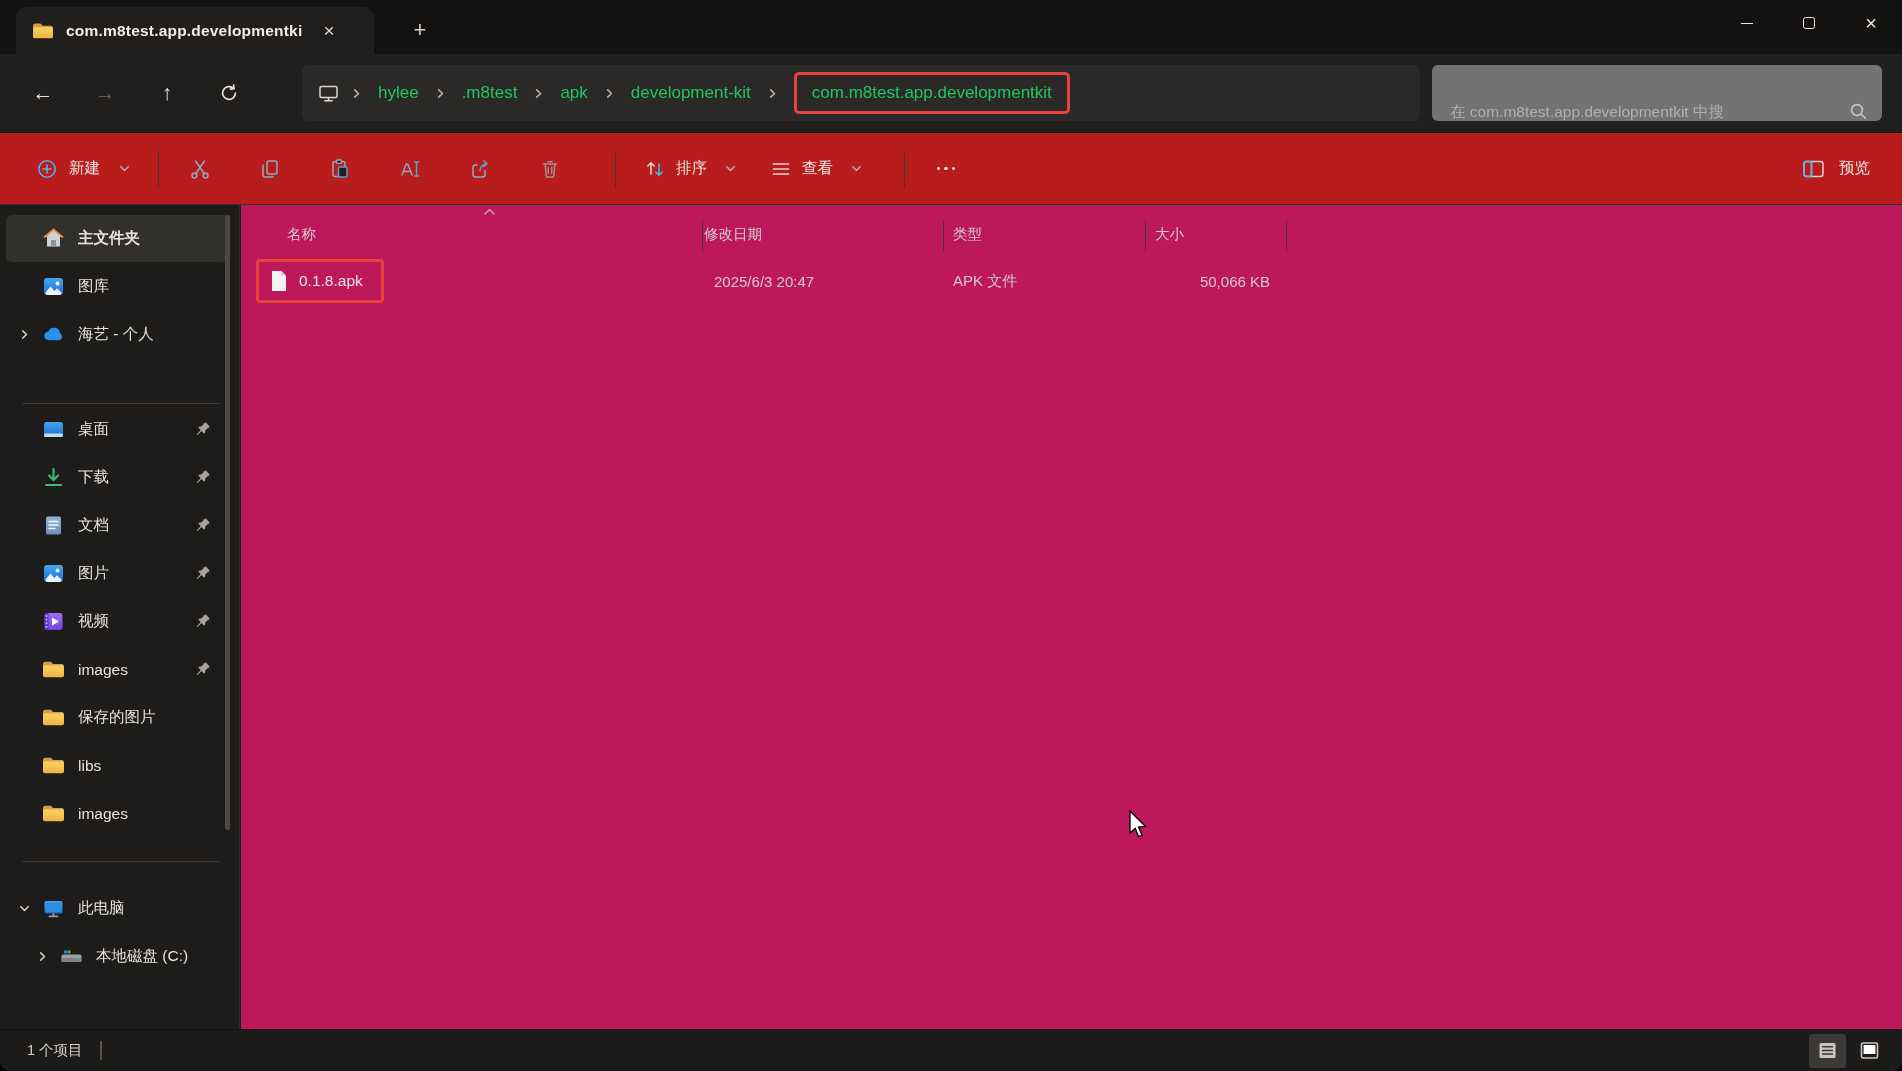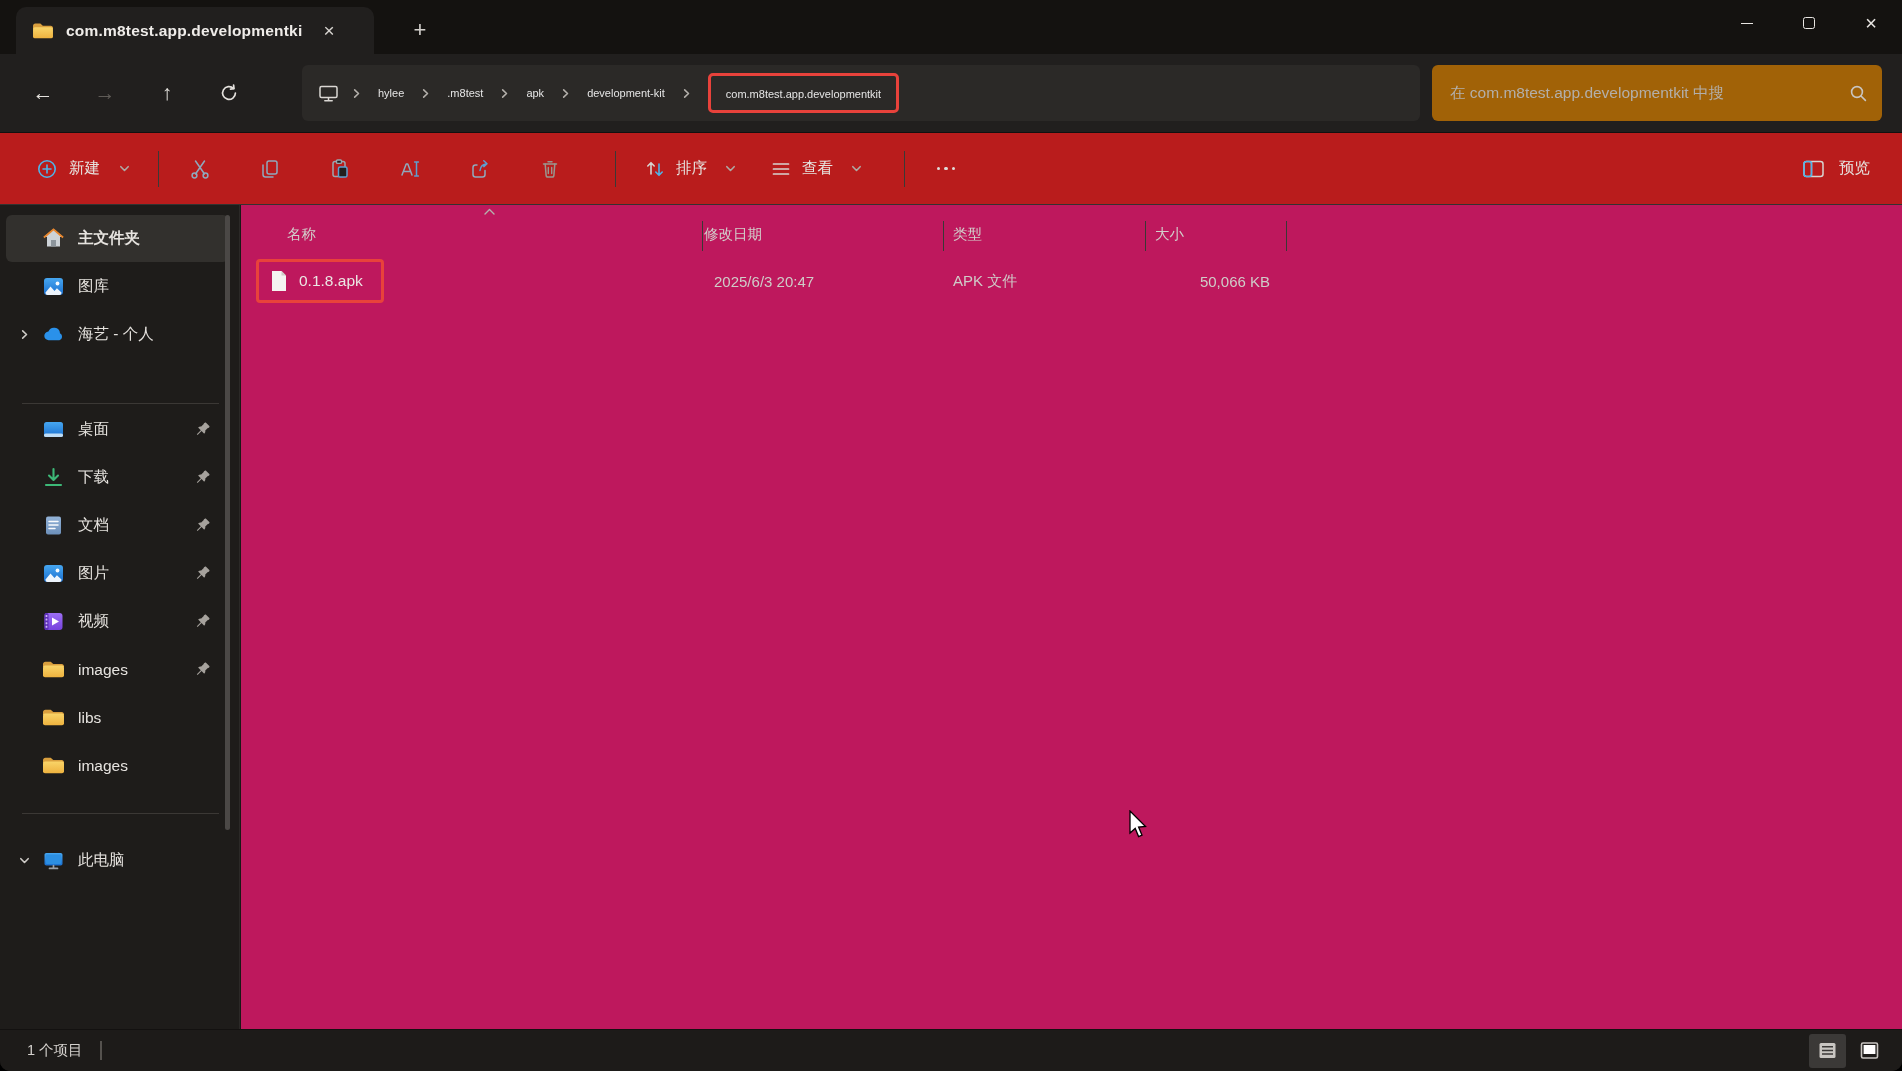--- a/index.html
+++ b/index.html
@@ -27,27 +27,27 @@
   .close-glyph{ font-size:20px; line-height:1; }
 
   
   .addressbar{ position:absolute; left:0; top:54px; right:0; height:78px; background:#211f1e; }
   .nav-btn{ position:absolute; top:18px; width:42px; height:42px; display:flex; align-items:center;
             justify-content:center; font-size:21px; color:#e5e2de; border-radius:6px; }
   .nav-back{ left:22px; } .nav-fwd{ left:84px; color:#5f5b57; } .nav-up{ left:146px; }
   .nav-refresh{ left:208px; }
   .crumb-pill{ position:absolute; left:302px; top:11px; width:1118px; height:56px; background:#2b2927;
                border-radius:6px; display:flex; align-items:center; padding:0 10px 0 16px; }
-  .crumb{ font-size:11px; color:#e5e5e5; padding:6px 4px; white-space:nowrap; }
+  .crumb{ font-size:17px; color:#22c55e; padding:6px 4px; white-space:nowrap; }
   .crumb-sep{ margin:0 12px; color:#b4b0ab; display:flex; }
   .chev{ width:11px; height:11px; }
   .chev-down{ transform:rotate(90deg); }
   .crumb-annotation{ border:3px solid #e8423b; border-radius:5px; padding:8px 15px; margin-left:4px; }
-  .search-pill{ position:absolute; left:1432px; top:11px; width:450px; height:56px; background:#a16207;
-                border-radius:6px; display:flex; align-items:center; padding:0 14px 0 18px; }
+  .search-pill{ position:absolute; left:1432px; top:11px; width:450px; height:56px; background:#737373;
+                border-radius:6px; display:flex; align-items:flex-end; padding:0 14px 0 18px; }
   .search-input{ flex:1; background:transparent; border:none; outline:none; color:#d8d4d0;
                  font-size:15.5px; font-family:inherit; min-width:0; }
   .search-input::placeholder{ color:#b3afaa; opacity:1; }
 
   
   .toolbar{ position:absolute; left:0; top:132px; right:0; height:73px; background:#b91c1c;
             border-top:1px solid #121110; border-bottom:1px solid #343230;
             display:flex; align-items:center; }
   .tb-text{ font-size:15.5px; color:#e6e3df; }
   .tb-chev{ color:#aeaaa5; margin-left:8px; display:flex; }
@@ -445,20 +445,27 @@
         <svg class="side-icon" viewBox="0 0 23 21">
             <use href="#folderIcon"></use>
           </svg>
         <span class="side-label">images</span>
         <span class="side-spacer"></span>
         <svg class="pin" viewBox="0 0 16 16">
           <path d="M10.2 1.6c.3-.3.8-.3 1.1 0l3.1 3.1c.3.3.3.8 0 1.1l-.6.6c-.2.2-.5.3-.8.2l-2.4 2.4c.2.9 0 1.9-.7 2.6l-.3.3-2.5-2.5-3.5 3.5c-.2.2-.5.2-.7 0-.2-.2-.2-.5 0-.7l3.5-3.5-2.5-2.5.3-.3c.7-.7 1.7-.9 2.6-.7l2.4-2.4c-.1-.3 0-.6.2-.8z" fill="#a6a29d"></path>
         </svg>
       </div>
 
+      <div class="side-row">
+        <span class="side-chev"></span>
+        <svg class="side-icon" viewBox="0 0 23 21">
+            <use href="#folderIcon"></use>
+          </svg>
+        <span class="side-label">保存的图片</span>
+      </div>
 
       <div class="side-row">
         <span class="side-chev"></span>
         <svg class="side-icon" viewBox="0 0 23 21">
             <use href="#folderIcon"></use>
           </svg>
         <span class="side-label">libs</span>
       </div>
 
       <div class="side-row">
@@ -478,20 +485,36 @@
             </svg>
           </span>
         <svg class="side-icon" viewBox="0 0 23 23">
           <rect x="2.5" y="4" width="18" height="12.5" rx="1.8" fill="url(#gBlue)"></rect>
           <rect x="4" y="5.5" width="15" height="9.5" rx=".8" fill="#2c8fe2"></rect>
           <path d="M11.5 16.5v2.6M7.5 19.4h8" stroke="#9aa0a6" stroke-width="1.7" stroke-linecap="round"></path>
         </svg>
         <span class="side-label">此电脑</span>
       </div>
 
+      <div class="side-row side-indent">
+        <span class="side-chev">
+            <svg class="chev" viewBox="0 0 12 12">
+              <use href="#chevR"></use>
+            </svg>
+          </span>
+        <svg class="side-icon" viewBox="0 0 23 23">
+          <rect x="1.5" y="9.5" width="20" height="7.5" rx="1.6" fill="#9aa0a6"></rect>
+          <rect x="1.5" y="13" width="20" height="4" rx="1.6" fill="#7c8287"></rect>
+          <rect x="4" y="5.5" width="3" height="3" fill="#2f7fd6"></rect>
+            <rect x="7.6" y="5.5" width="3" height="3" fill="#39b54a"></rect>
+          <rect x="4" y="9" width="3" height="0" fill="#ffb900"></rect>
+          <circle cx="17.8" cy="13.3" r="1.2" fill="#4cc26a"></circle>
+        </svg>
+        <span class="side-label">本地磁盘 (C:)</span>
+      </div>
 
       <div class="side-scroll"></div>
     </div>
 
     <div class="pane">
       <div class="hdr-row">
         <svg class="sort-caret" width="13" height="9" viewBox="0 0 13 9">
           <path d="M2 7l4.5-4.5L11 7" fill="none" stroke="#b5b1ad" stroke-width="1.4" stroke-linecap="round" stroke-linejoin="round"></path>
         </svg>
         <div class="hdr-cell hdr-name">名称</div>

